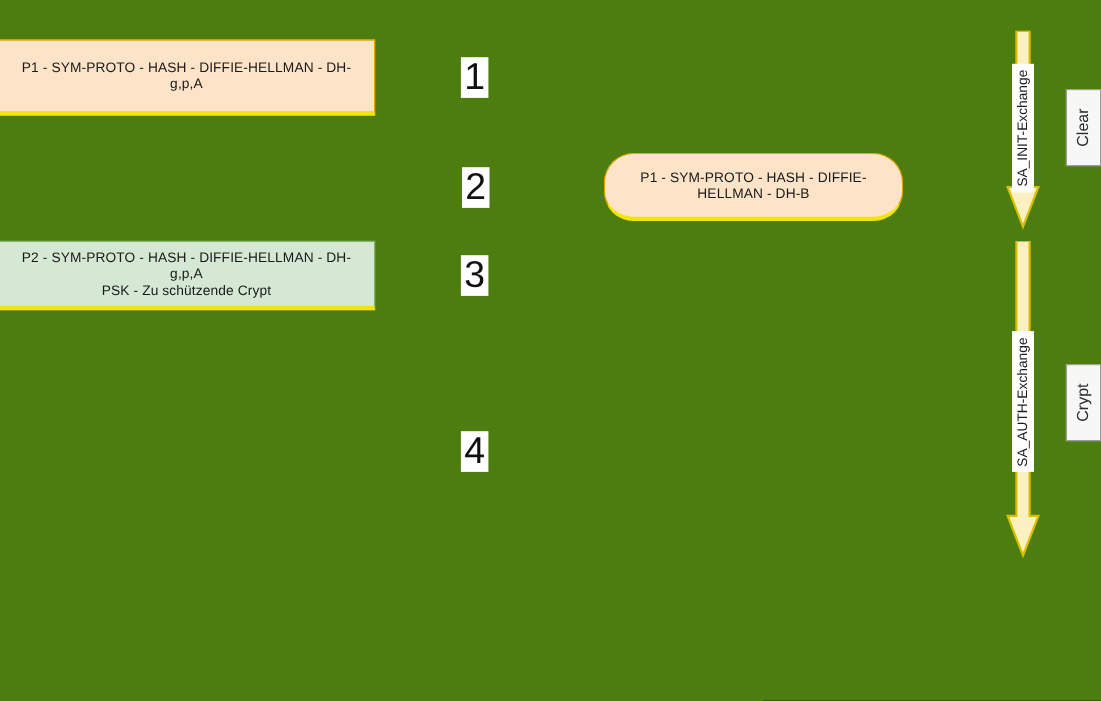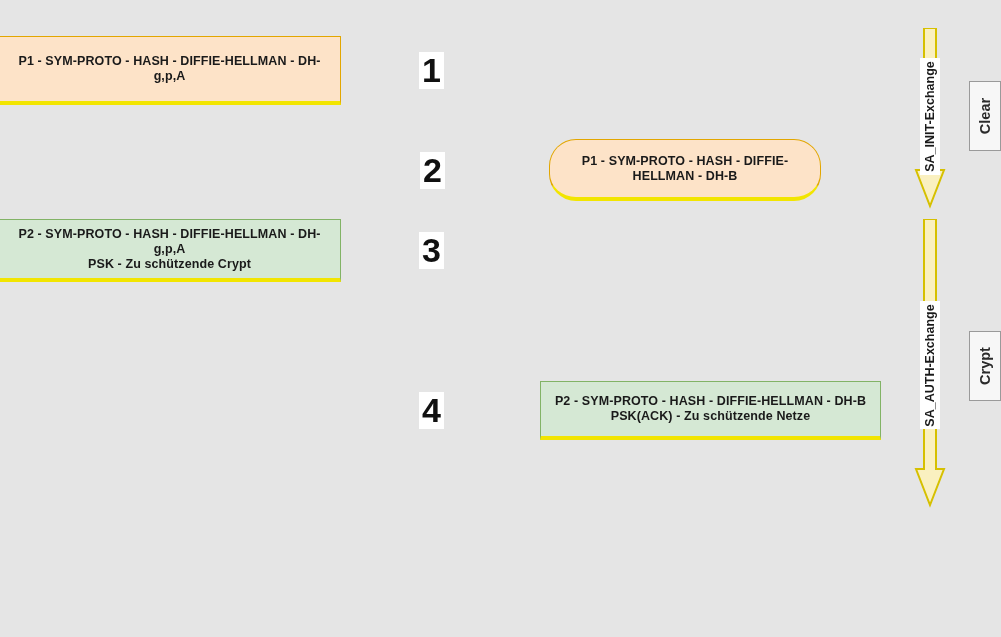--- a/index.html
+++ b/index.html
@@ -13,22 +13,21 @@
     position: relative;
     overflow: hidden;
     font-family: "Liberation Sans", sans-serif;
   }
 
   #stage {
     position: absolute;
     left: 0; top: 0;
     width: 1001px;
     height: 637px;
-    background: #e5e5e5;
-    font-weight: bold;
+    background: #4d7c0f;
   }
 
   
   .msg-box {
     position: absolute;
     box-sizing: border-box;
     display: flex;
     align-items: center;
     justify-content: center;
     text-align: center;
@@ -157,24 +156,20 @@
 
   <div class="msg-box box-orange" id="box-2">
     <span class="msg-text">P1 - SYM-PROTO - HASH - DIFFIE-HELLMAN - DH-B</span>
   </div>
 
   <div class="msg-box box-green" id="box-3">
     <span class="msg-text">P2 - SYM-PROTO - HASH - DIFFIE-HELLMAN - DH-g,p,A
 PSK - Zu schützende Crypt</span>
   </div>
 
-  <div class="msg-box box-green" id="box-4">
-    <span class="msg-text">P2 - SYM-PROTO - HASH - DIFFIE-HELLMAN - DH-B
-PSK(ACK) - Zu schützende Netze</span>
-  </div>
 
   <div class="step-number" id="step-1">1</div>
   <div class="step-number" id="step-2">2</div>
   <div class="step-number" id="step-3">3</div>
   <div class="step-number" id="step-4">4</div>
 
   <div class="phase-arrow" id="arrow-init">
     <svg width="40" height="182" viewBox="0 0 40 182">
       <polygon points="14,0 26,0 26,142 34,142 20,178 6,142 14,142" fill="#faf0c0" stroke="#d6c000" stroke-width="2" stroke-linejoin="miter"></polygon>
     </svg>

